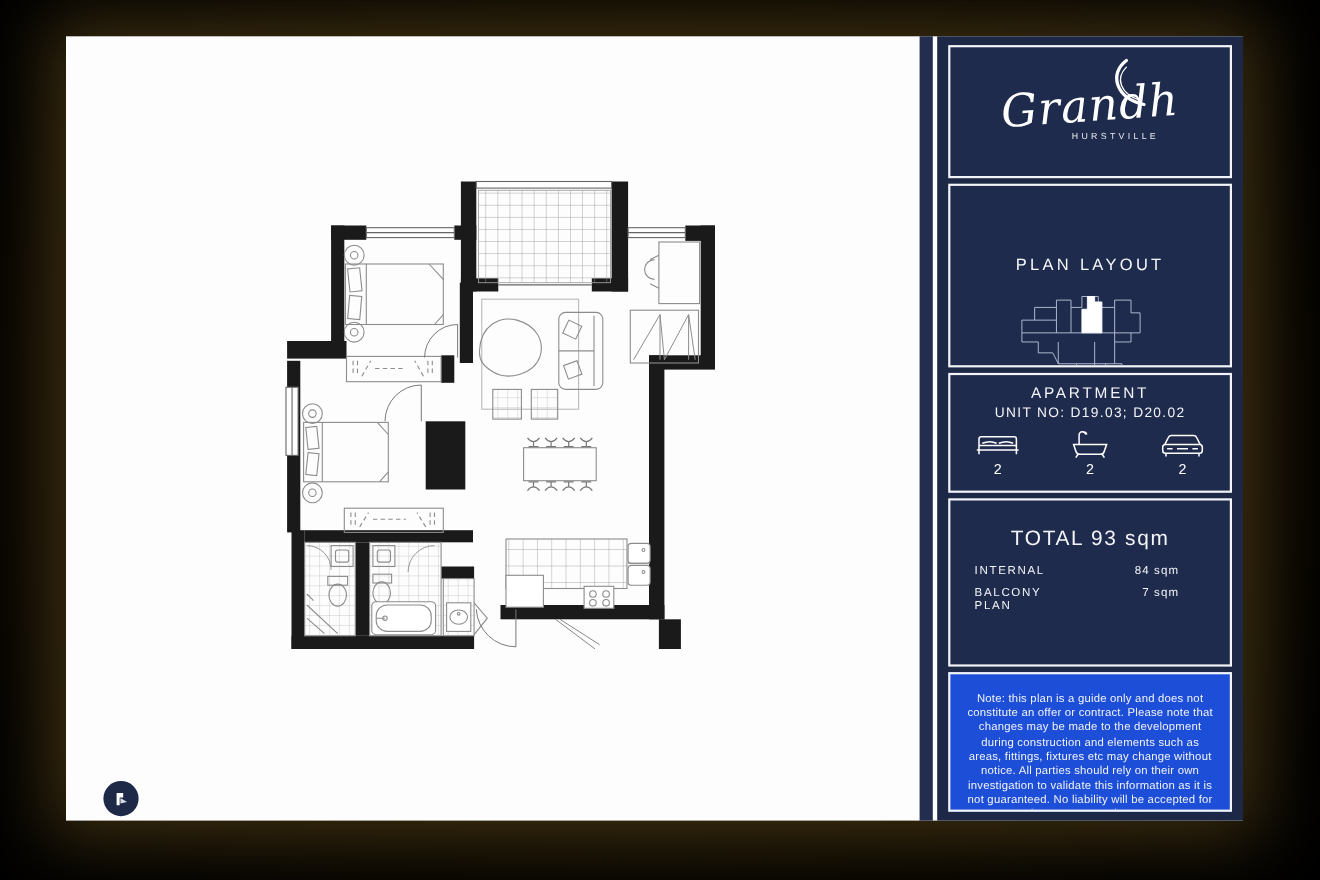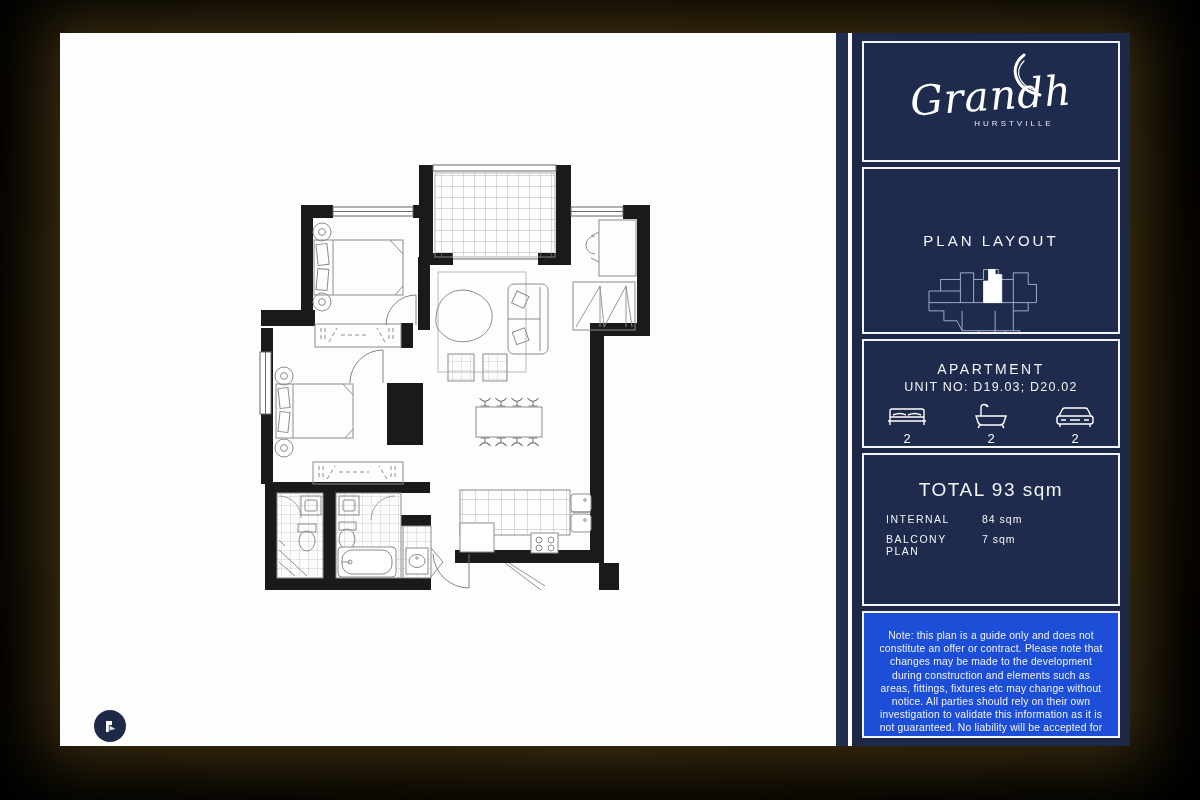--- a/index.html
+++ b/index.html
@@ -25,33 +25,33 @@
   .panel-logo { height:121px; display:flex; flex-direction:column; align-items:center; justify-content:center; }
   .logo-script { font-family:"DejaVu Serif", serif; font-style:italic; font-size:41px;
                  color:#fff; transform:rotate(-4deg); letter-spacing:1px; line-height:1; }
   .logo-swoosh { position:absolute; top:8px; right:66px; }
   .logo-sub { font-size:8px; letter-spacing:3px; color:#e8eaf0; margin-top:2px; margin-left:46px; }
 
   .panel-planlayout { height:167px; text-align:center; padding-top:16px; }
   .panel-title { font-size:15px; letter-spacing:3px; font-weight:400; color:#f6f7fa;margin-top:47px; }
   .keyplan { margin-top:4px; }
 
-  .panel-apartment { height:109px; text-align:center; padding-top:20px; }
+  .panel-apartment { height:109px; text-align:center; padding-top:8px; }
   .apt-title { font-size:14px; letter-spacing:2.5px; }
   .apt-unit { font-size:12.5px; letter-spacing:1.2px; margin-top:3px; }
   .features { display:flex; justify-content:center; gap:42px; margin-top:9px; }
   .feature { display:flex; flex-direction:column; align-items:center; }
   .feature .count { font-size:13px; margin-top:2px; color:#fff; }
 
   .panel-total { height:153px; padding-top:24px; }
   .total-line { text-align:center; font-size:19px; letter-spacing:1.5px; }
   .area-rows { margin-top:12px; }
   .area-row { display:flex; font-size:10.5px; letter-spacing:1.5px; margin-bottom:8px; }
   .area-row .lbl { width:118px; padding-left:22px; }
-  .area-row .val { width:90px; text-align:left; letter-spacing:1px; }
+  .area-row .val { width:90px; text-align:right; letter-spacing:1px; }
 
   .panel-note { flex:1; background:#1d4ed8; padding:16px 12px 12px; text-align:center; }
   .note-text { font-size:10.3px; line-height:1.28; color:#f2f3f6; letter-spacing:.2px; }
   .note-rule { width:74px; height:3px; background:#fff; margin:13px auto 0; }
 
   
   .floorplan { position:absolute; left:195px; top:77px; }
 
   
   .devmark { position:absolute; left:34px; top:677px; width:32px; height:32px; border-radius:50%;

